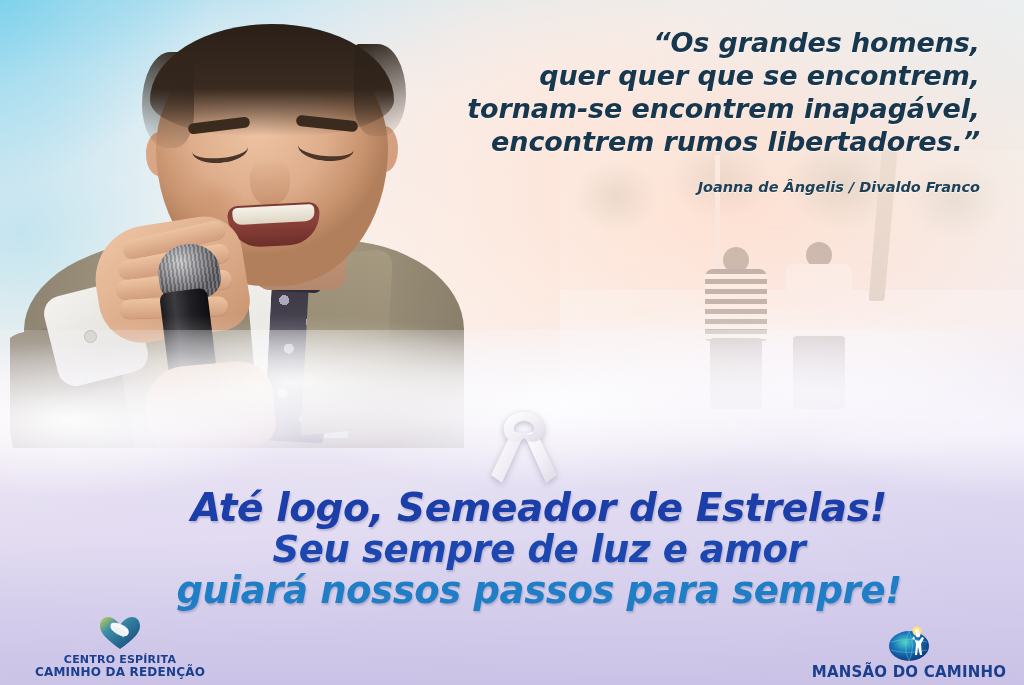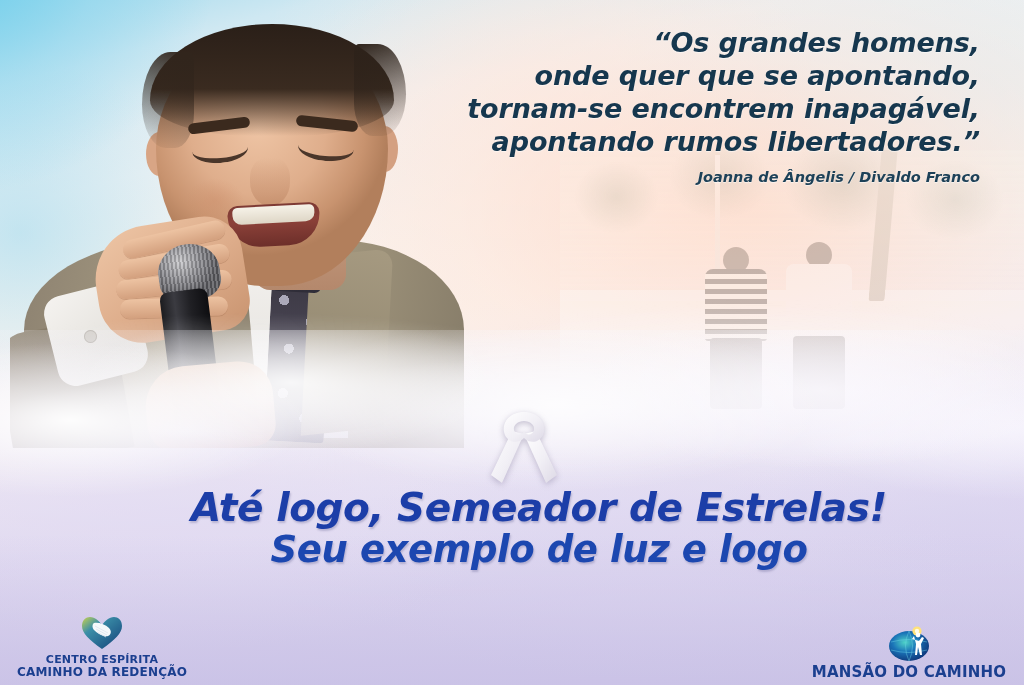--- a/index.html
+++ b/index.html
@@ -339,21 +339,21 @@
     font-style: italic;
     font-weight: bold;
     font-size: 27px;
     line-height: 33px;
     letter-spacing: -0.1px;
     color: #16374e;
     white-space: nowrap;
     text-shadow: 0 1px 1px rgba(255,255,255,0.55);
   }
   .quote-attr {
-    margin-top: 11px;
+    margin-top: 21px;
     font-family: "DejaVu Sans", "Liberation Sans", sans-serif;
     font-style: italic;
     font-weight: bold;
     font-size: 14.5px;
     color: #1d4158;
     text-shadow: 0 1px 1px rgba(255,255,255,0.6);
   }
 
   
   .ribbon {
@@ -377,21 +377,21 @@
     letter-spacing: -0.4px;
     white-space: nowrap;
     text-shadow: 1px 2px 2px rgba(90,90,140,0.30);
   }
   .hl1 { font-size: 39px; line-height: 42px; color: #1c3ea8; }
   .hl2 { font-size: 37px; line-height: 41px; color: #1c47b0; }
   .hl3 { font-size: 37px; line-height: 41px; color: #1f7ec6; }
 
   
   .logo { position: absolute; bottom: 6px; text-align: center; }
-  .logo-left  { left: 6px;  width: 192px; }
+  .logo-left  { left: 24px;  width: 192px; }
   .logo-right { right: 10px; width: 210px; }
   .logo-mark { display: block; margin: 0 auto 3px; }
   .logo-text {
     font-family: "DejaVu Sans", "Liberation Sans", sans-serif;
     font-weight: bold;
     color: #1b3f8f;
     letter-spacing: 0.2px;
     line-height: 13px;
   }
   .logo-text .l1 { display: block; font-size: 11px; }
@@ -463,43 +463,44 @@
     </div>
   </div>
 
   <div class="layer clouds-top"></div>
   <div class="clouds-bloom"></div>
   <div class="clouds-main"></div>
   <div class="clouds-bottom-haze"></div>
 
   <div class="quote-block">
     <div class="quote-line">“Os grandes homens,</div>
-    <div class="quote-line">onde quer que se apontando,</div>
+    <div class="quote-line">quer quer que se encontrem,</div>
     <div class="quote-line">tornam-se encontrem inapagável,</div>
-    <div class="quote-line">apontando rumos libertadores.”</div>
+    <div class="quote-line">encontrem rumos libertadores.”</div>
     <div class="quote-attr">Joanna de Ângelis / Divaldo Franco</div>
   </div>
 
   <svg class="ribbon" viewBox="0 0 70 78">
     <defs>
       <linearGradient id="rg" x1="0" y1="0" x2="1" y2="1">
         <stop offset="0%" stop-color="#ffffff"></stop>
         <stop offset="55%" stop-color="#f1eff5"></stop>
         <stop offset="100%" stop-color="#ddd9e6"></stop>
       </linearGradient>
     </defs>
     <path d="M35 25 L13 74 L2 66 L23 22 Z" fill="url(#rg)"></path>
     <path d="M35 25 L57 74 L68 66 L47 22 Z" fill="url(#rg)"></path>
     <path d="M35 3 C21 3 13 13 15 23 C17 33 28 36 35 29 C42 36 53 33 55 23 C57 13 49 3 35 3 Z
              M35 12 C41 12 46 16 45 21 C44 26 38 27 35 23 C32 27 26 26 25 21 C24 16 29 12 35 12 Z" fill="url(#rg)"></path>
   </svg>
 
   <div class="headline">
     <div class="hl hl1">Até logo, Semeador de Estrelas!</div>
-    <div class="hl hl2">Seu exemplo de luz e logo</div>
+    <div class="hl hl2">Seu sempre de luz e amor</div>
+    <div class="hl hl3">guiará nossos passos para sempre!</div>
   </div>
 
   <div class="logo logo-left">
     <svg class="logo-mark" width="42" height="34" viewBox="0 0 42 34">
       <defs>
         <linearGradient id="hg" x1="0" y1="0" x2="1" y2="1">
           <stop offset="0%" stop-color="#c9d24e"></stop>
           <stop offset="30%" stop-color="#3b8fa8"></stop>
           <stop offset="100%" stop-color="#123f78"></stop>
         </linearGradient>

